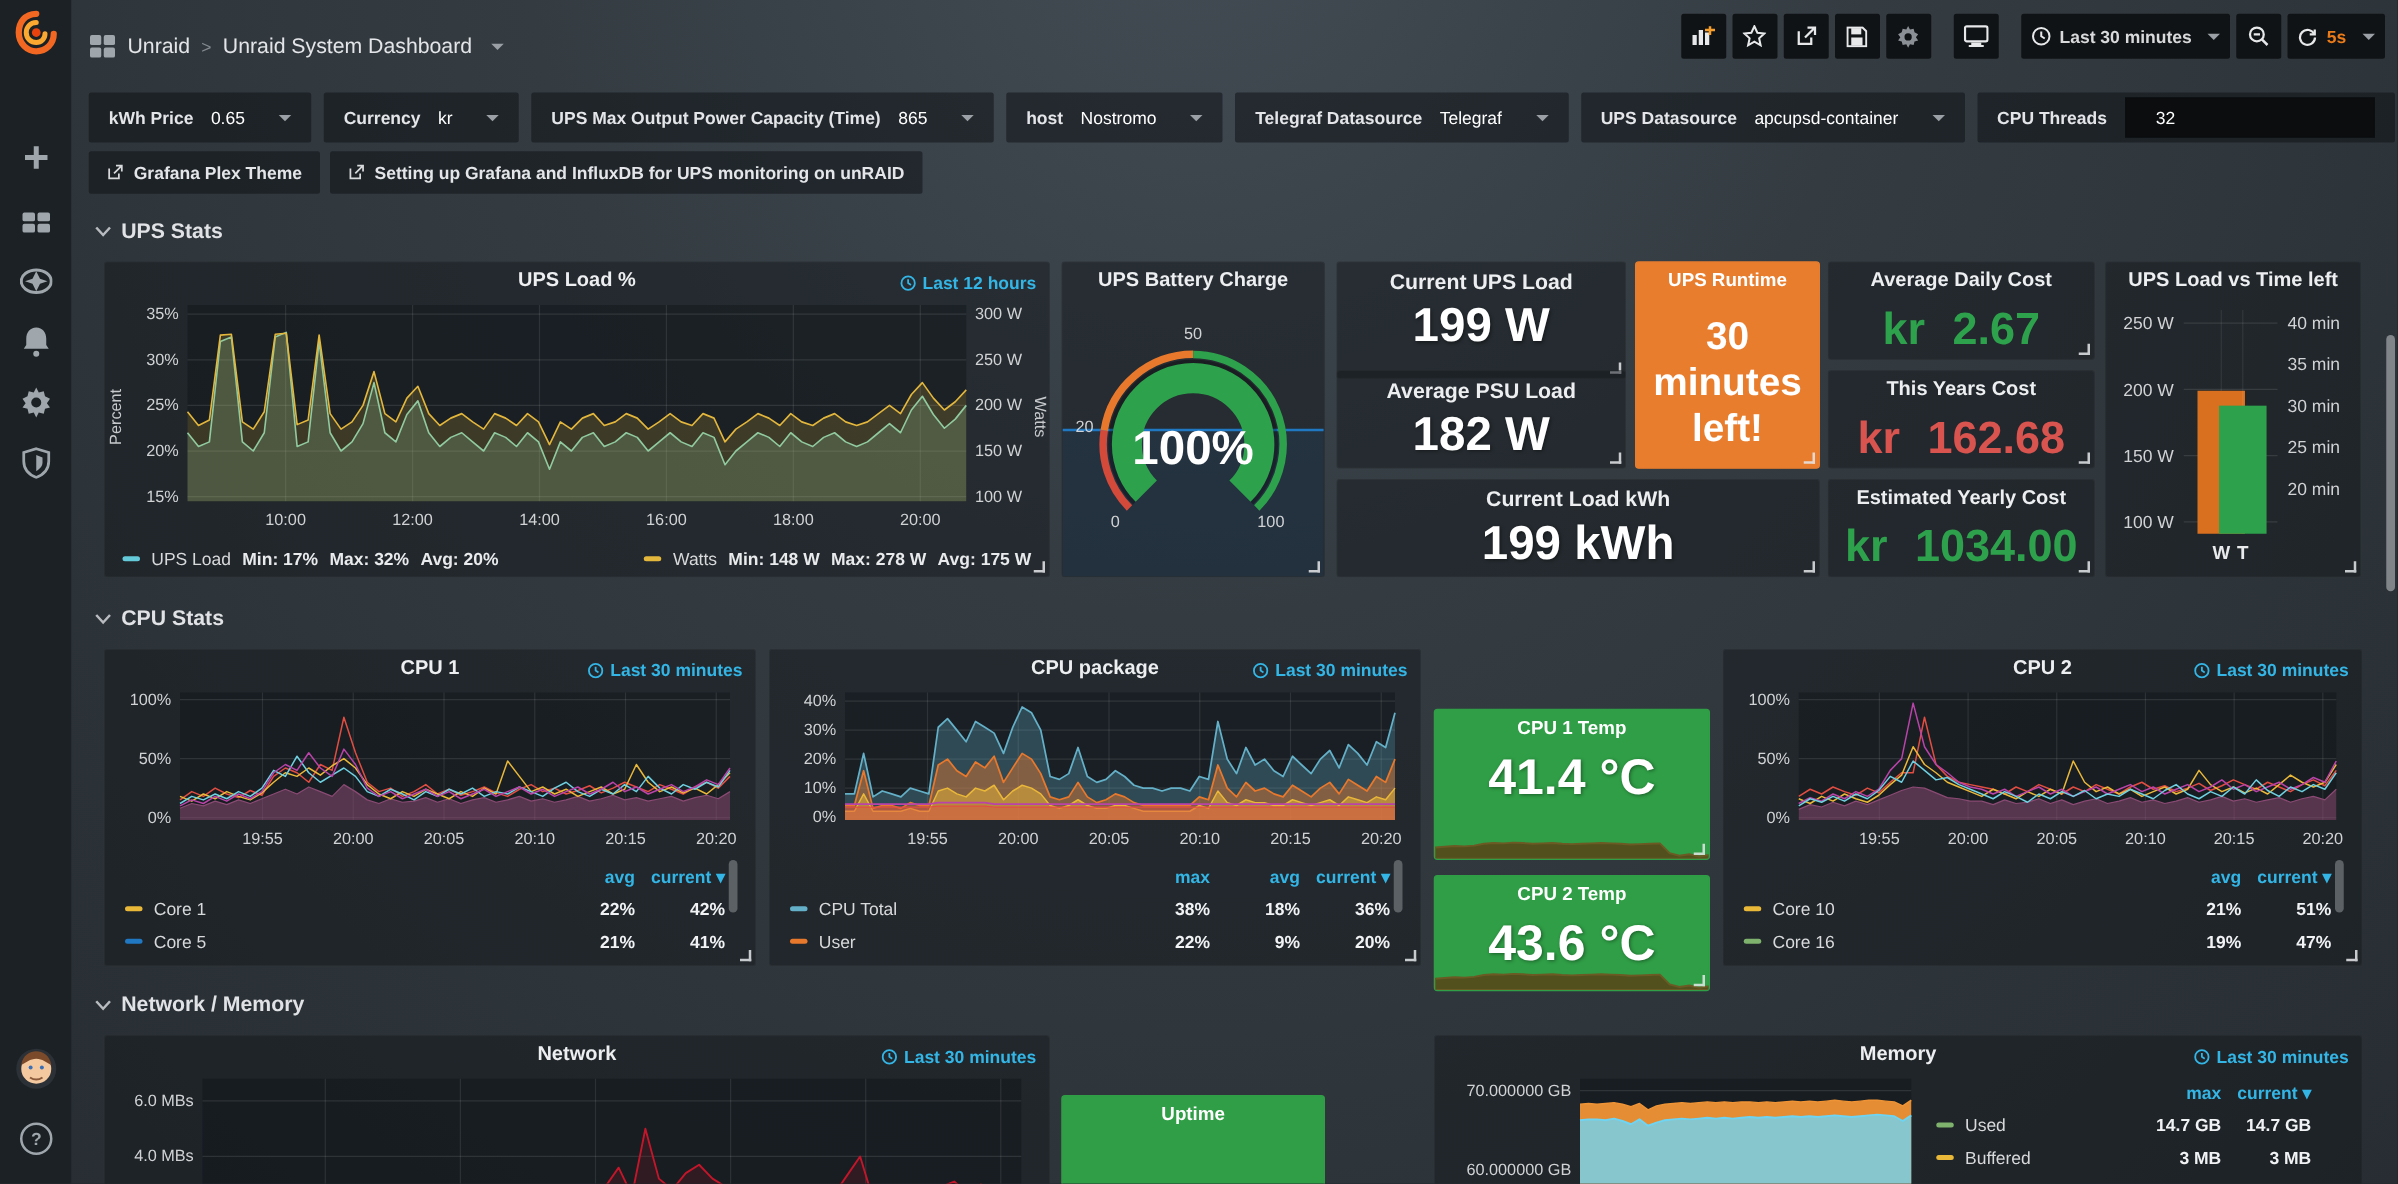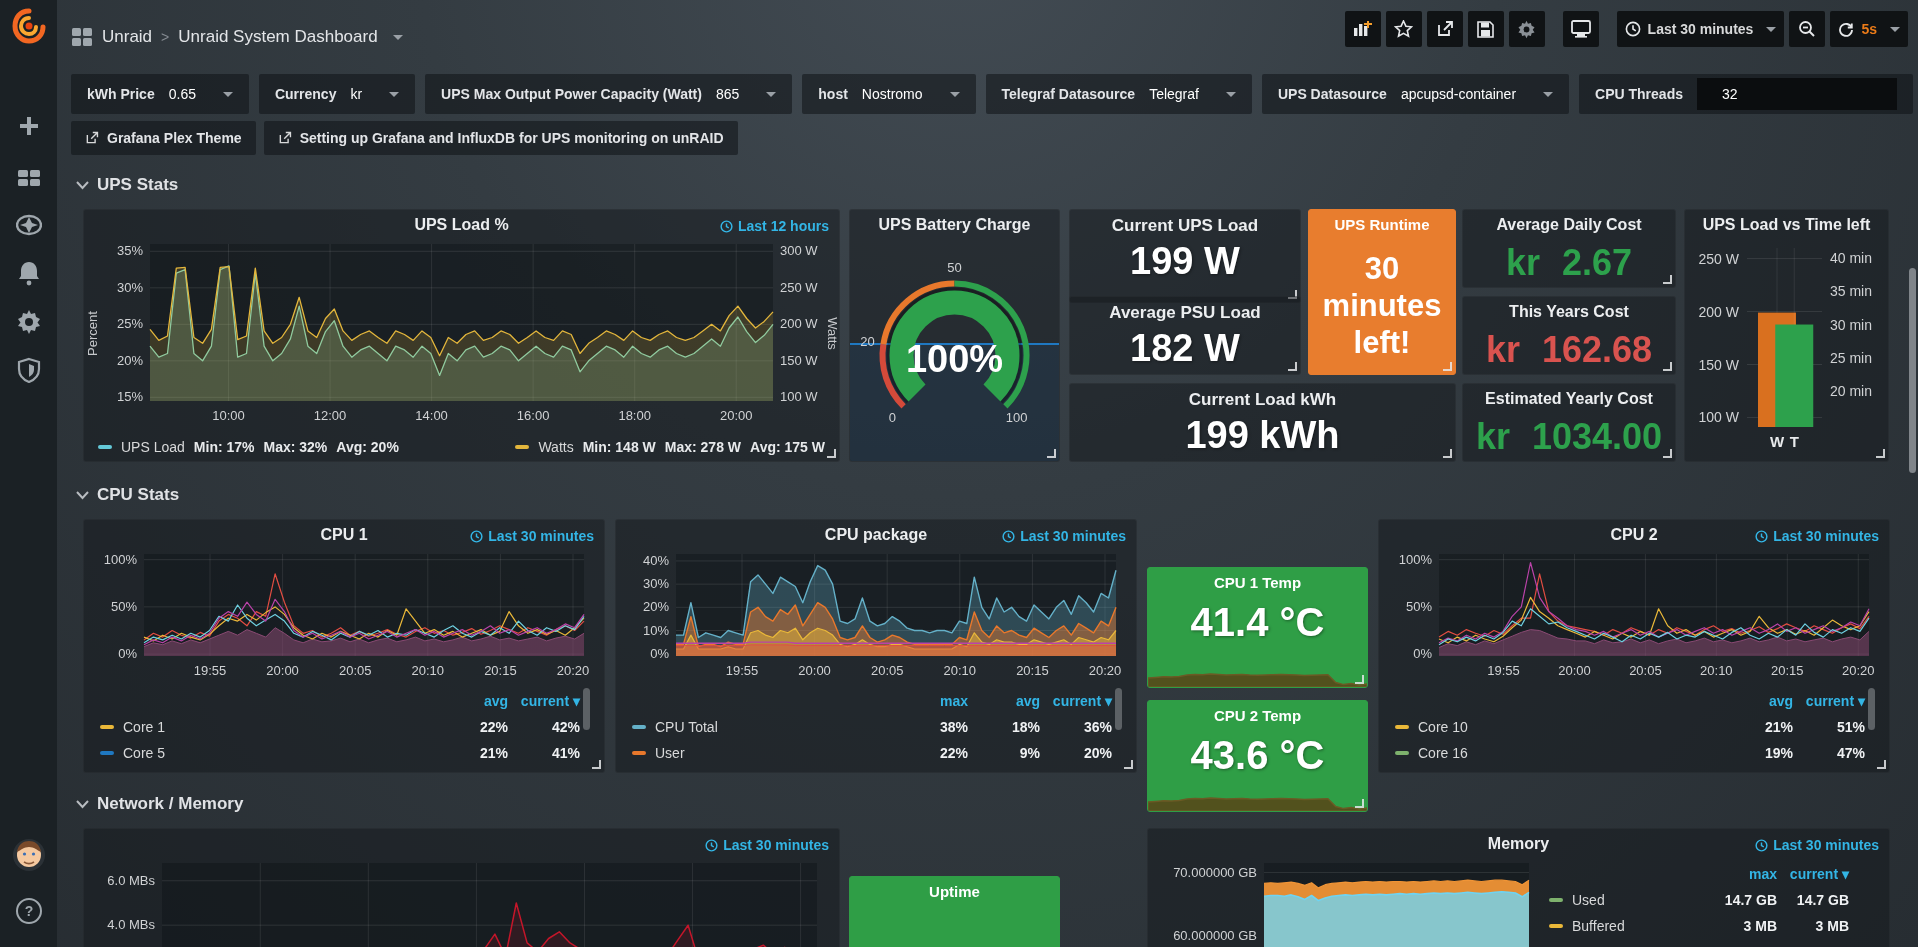--- a/index.html
+++ b/index.html
@@ -216,21 +216,21 @@
         </span>
     </div>
     <div class="varbox">
       <span class="varlab">Currency</span>
       <span class="varval">
           <span>kr</span>
           <span class="caret"></span>
         </span>
     </div>
     <div class="varbox">
-      <span class="varlab">UPS Max Output Power Capacity (Watt)</span>
+      <span class="varlab">UPS Max Output Power Capacity (Time)</span>
       <span class="varval">
           <span>865</span>
           <span class="caret"></span>
         </span>
     </div>
     <div class="varbox">
       <span class="varlab">host</span>
       <span class="varval">
           <span>Nostromo</span>
           <span class="caret"></span>
@@ -583,21 +583,21 @@
 
   <div class="panel green-panel" style="left:1147px;top:519px;width:221px;height:121px">
     <div class="ptitle" style="color:#fff;font-size:15px">CPU 1 Temp</div>
     <div class="stat-val" style="font-size:40px;top:32px">41.4 °C</div>
     <div class="plot" style="left:0;right:0;bottom:0;height:30px">
         <svg width="219" height="30">
           <path d="M0,30L0.0,21.0L7.8,20.4L15.6,19.8L23.5,20.1L31.3,19.5L39.1,18.0L46.9,17.4L54.8,17.7L62.6,17.1L70.4,17.4L78.2,18.0L86.0,17.7L93.9,17.4L101.7,18.0L109.5,18.3L117.3,18.0L125.1,17.7L133.0,17.4L140.8,17.7L148.6,18.0L156.4,18.6L164.3,18.3L172.1,18.0L179.9,17.7L187.7,25.5L195.5,27.6L203.4,26.4L211.2,28.2L219.0,27.0L219,30Z" fill="#564818" fill-opacity="0.9" stroke="#6b5a24" stroke-width="1.5"></path>
         </svg>
       </div>
   </div>
-  <div class="panel green-panel" style="left:1147px;top:652px;width:221px;height:112px">
+  <div class="panel green-panel" style="left:1147px;top:652px;width:221px;height:93px">
     <div class="ptitle" style="color:#fff;font-size:15px">CPU 2 Temp</div>
     <div class="stat-val" style="font-size:40px;top:32px">43.6 °C</div>
     <div class="plot" style="left:0;right:0;bottom:0;height:30px">
         <svg width="219" height="30">
           <path d="M0,30L0.0,21.0L7.8,20.4L15.6,19.8L23.5,20.1L31.3,19.5L39.1,18.0L46.9,17.4L54.8,17.7L62.6,17.1L70.4,17.4L78.2,18.0L86.0,17.7L93.9,17.4L101.7,18.0L109.5,18.3L117.3,18.0L125.1,17.7L133.0,17.4L140.8,17.7L148.6,18.0L156.4,18.6L164.3,18.3L172.1,18.0L179.9,17.7L187.7,25.5L195.5,27.6L203.4,26.4L211.2,28.2L219.0,27.0L219,30Z" fill="#564818" fill-opacity="0.9" stroke="#6b5a24" stroke-width="1.5"></path>
         </svg>
       </div>
   </div>
 
   <div class="panel" style="left:1378px;top:519px;width:512px;height:254px">
@@ -658,20 +658,21 @@
             <span>Core 16</span>
           </div>
           <div class="lt-cell">19%</div>
           <div class="lt-cell">47%</div>
         </div>
         <div class="mini-scroll"></div>
       </div>
   </div>
 
   <div class="panel" style="left:83px;top:828px;width:757px;height:253px">
+    <div class="ptitle">Network</div>
     <div class="tlink">
       <svg width="13" height="13" viewBox="0 0 16 16">
           <circle cx="8" cy="8" r="6.6" fill="none" stroke="#33b5e5" stroke-width="1.8"></circle>
           <path d="M8 4.2 V8 l2.8 1.8" fill="none" stroke="#33b5e5" stroke-width="1.8"></path>
         </svg>
       <span>Last 30 minutes</span>
     </div>
     <div class="plot" style="left:8px;right:8px;top:26px;bottom:60px">
         <svg width="739" height="165">
           <rect x="70" y="8" width="655" height="151" fill="rgba(10,14,17,0.35)"></rect>

